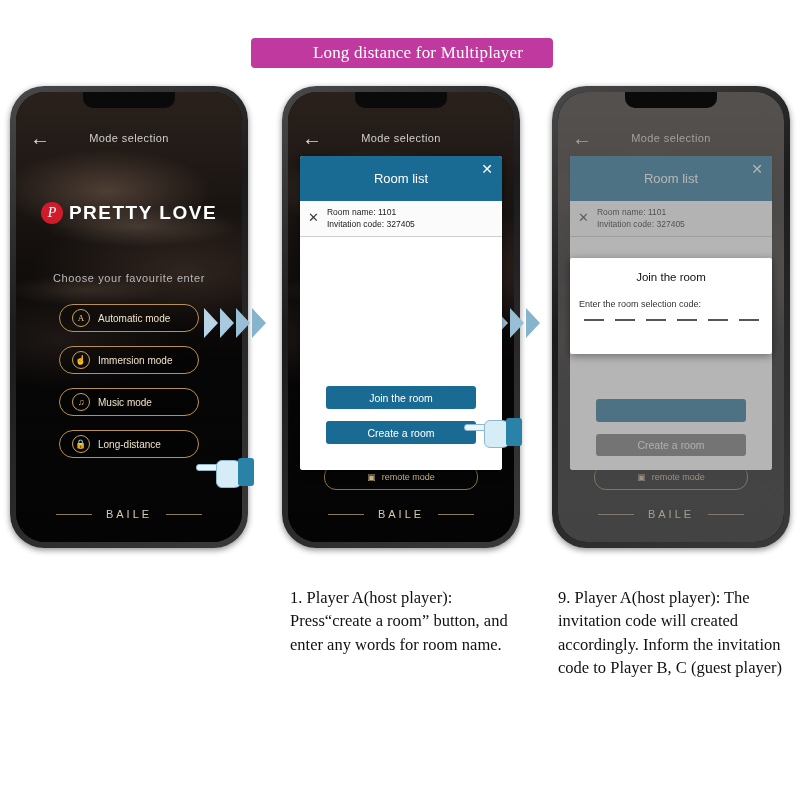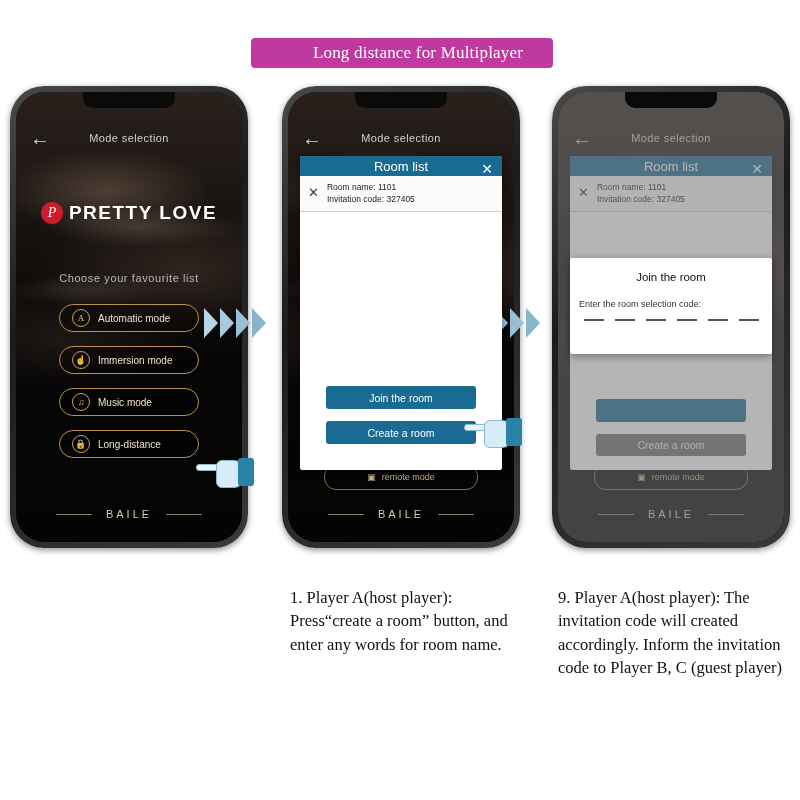--- a/index.html
+++ b/index.html
@@ -119,21 +119,21 @@
   .baile:before{left:40px;}
   .baile:after{right:40px;}
   
   .dialog{
     position:absolute;left:12px;right:12px;top:64px;height:314px;
     background:#ffffff;border-radius:3px;z-index:25;
     display:flex;flex-direction:column;overflow:hidden;
     box-shadow:0 2px 8px rgba(0,0,0,.5);
   }
   .dialog-head{
-    height:20px;background:#1a6b93;color:#fff;
+    height:45px;background:#1a6b93;color:#fff;
     display:flex;align-items:center;justify-content:center;position:relative;
     font-size:13px;font-family:"Liberation Sans", sans-serif;text-align:right;
   }
   .dialog-head .x{
     position:absolute;right:9px;top:6px;font-size:14px;color:#ffffff;line-height:1;
   }
   .room-row{
     display:flex;align-items:center;gap:8px;
     border-bottom:1px solid #cfcfcf;padding:5px 8px;
     background:#fbfbfb;
@@ -232,21 +232,21 @@
     <div class="smoke"></div>
     <div class="notch"></div>
     <div class="back-arrow">←</div>
     <div class="mode-title">Mode selection</div>
 
     <div class="logo-wrap">
       <div class="logo-badge">P</div>
       <div class="logo-text">PRETTY LOVE</div>
     </div>
 
-    <div class="choose-text">Choose your favourite list</div>
+    <div class="choose-text">Choose your favourite enter</div>
 
     <div class="mode-list">
       <div class="mode-btn">
         <span class="ico">A</span>
         <span class="lbl">Automatic mode</span>
       </div>
       <div class="mode-btn">
         <span class="ico">☝</span>
         <span class="lbl">Immersion mode</span>
       </div>

